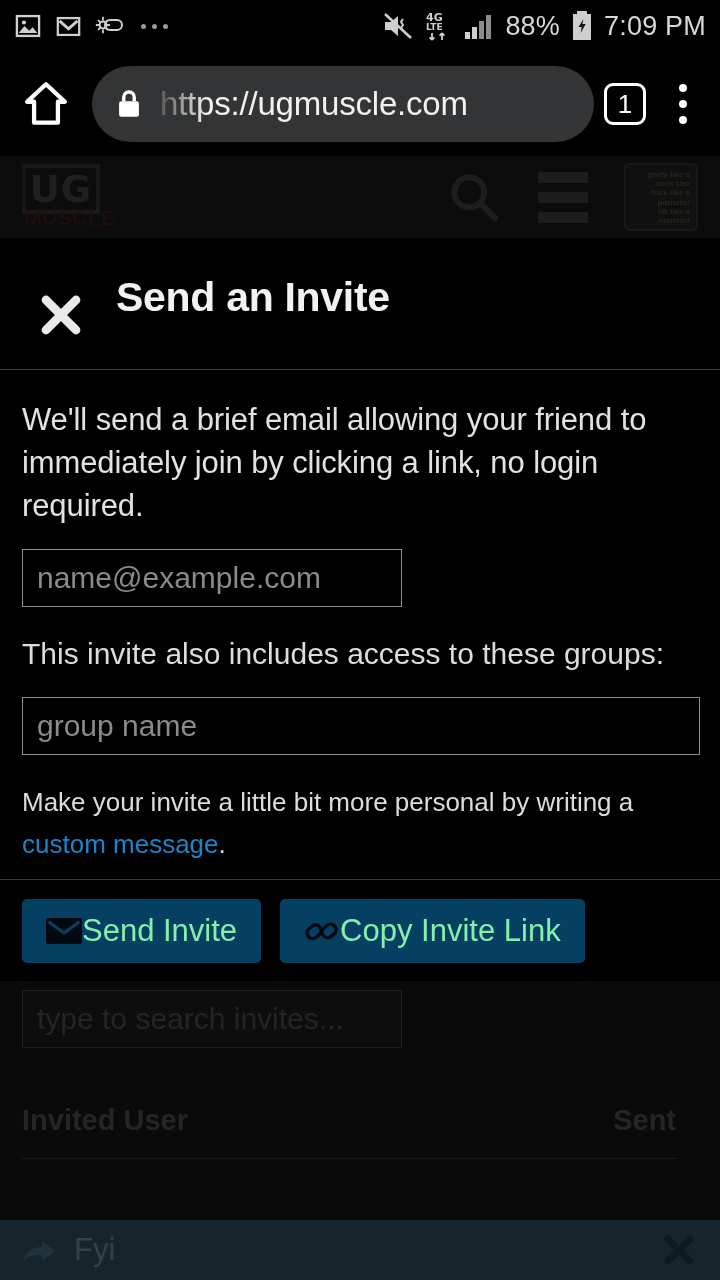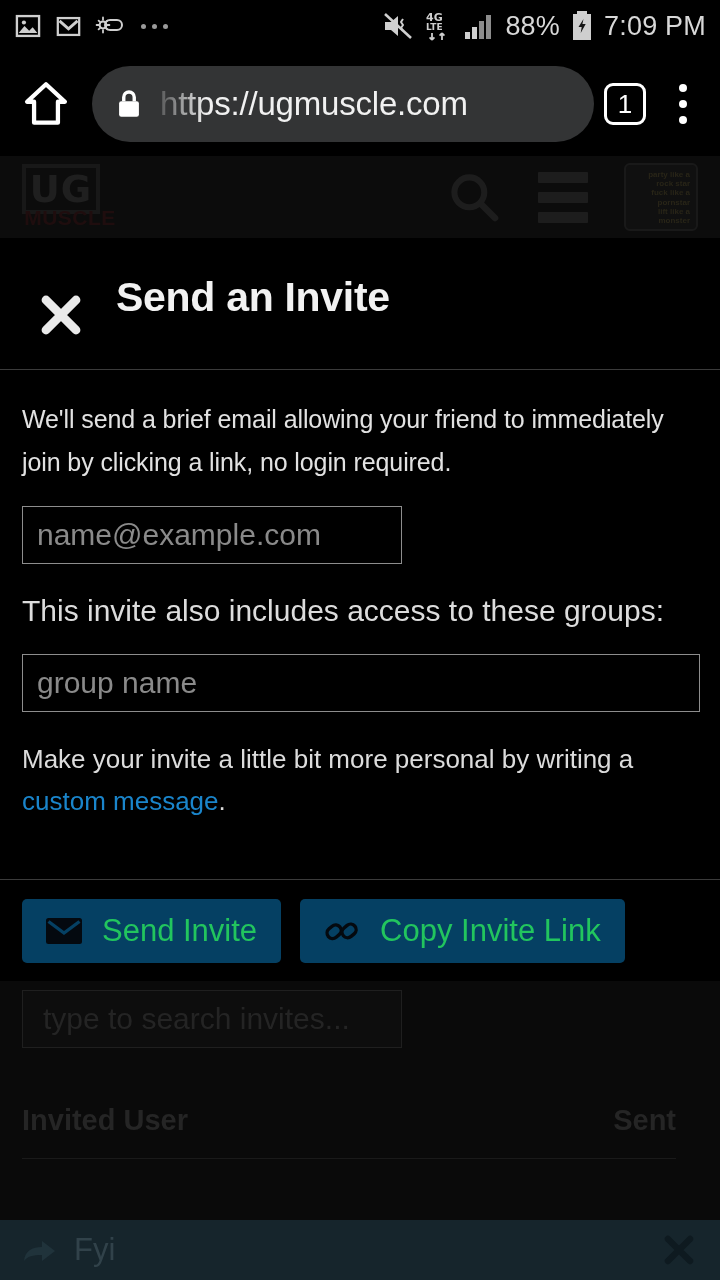--- a/index.html
+++ b/index.html
@@ -77,21 +77,21 @@
     padding: 5px 6px; display: flex; flex-direction: column; justify-content: space-between;
     background: #111; opacity: .85;
   }
   .promo-card span { color: #2e2a1a; font-size: 8px; line-height: 1.15; font-weight: bold; }
 
   
   .page-bg { position: absolute; top: 238px; left: 0; width: 720px; height: 982px; background: #0a0a0a; }
   .bg-search {
     position: absolute; left: 22px; top: 752px; width: 380px; height: 58px;
     border: 1px solid #1f1f1f; background: #0d0d0d;
-    display: flex; align-items: center; padding: 0 20px;
+    display: flex; align-items: center; padding: 0 14px;
     color: #242424; font-size: 30px;
   }
   .bg-table-head {
     position: absolute; left: 22px; top: 845px; width: 654px; height: 76px;
     display: flex; align-items: center; border-bottom: 1px solid #1a1a1a;
   }
   .bg-th { color: #252525; font-size: 29px; font-weight: bold; }
   .bg-th.right { margin-left: auto; }
   .bg-row { position: absolute; left: 22px; top: 921px; width: 654px; height: 58px; }
 
@@ -107,41 +107,41 @@
   .close-x {
     width: 62px; height: 62px; display: flex; align-items: center; justify-content: center;
     margin-top: 22px; margin-left: 6px;
   }
   .modal-title {
     color: #f2f2f2; font-size: 41px; font-weight: bold; margin-left: 24px;
     margin-bottom: 12px; letter-spacing: -.3px;
   }
   .modal-body { padding: 28px 22px 0 22px; }
   .blurb {
-    color: #e2e2e2; font-size: 25px; line-height: 43px; letter-spacing: -.1px;
+    color: #e2e2e2; font-size: 31px; line-height: 43px; letter-spacing: -.1px;
   }
   .txt-input {
     margin-top: 22px; height: 58px; border: 1px solid #8d8d8d; background: #000;
     display: flex; align-items: center; padding: 0 14px;
   }
   .txt-input .ph { color: #8a8a8a; font-size: 30px; }
   #email-input { width: 380px; }
   #group-input { width: 678px; margin-left: 0; }
   .sub-label { margin-top: 26px; color: #dcdcdc; font-size: 30px; line-height: 42px; }
   .personal { margin-top: 26px; color: #dcdcdc; font-size: 26px; line-height: 42px; }
   .link { color: #1a85cb; }
 
   .modal-foot {
     position: absolute; left: 0; bottom: 0; width: 720px; height: 102px;
     border-top: 1px solid #3b3b3b; display: flex; align-items: center; padding: 0 22px; gap: 19px;
   }
   .btn {
     height: 64px; background: #054063; border-radius: 5px;
-    display: flex; align-items: center; gap: 20px; padding: 0 24px;
-    color: #22c55e; font-size: 31px;
+    display: flex; align-items: center; padding: 0 24px;
+    color: #86efac; font-size: 31px;
   }
 
   
   .fyi-bar {
     position: absolute; left: 0; bottom: 0; width: 720px; height: 60px;
     background: #16252c; display: flex; align-items: center; padding: 0 22px;
   }
   .fyi-label { color: #31424a; font-size: 31px; margin-left: 16px; }
   .fyi-close { margin-left: auto; }
 

